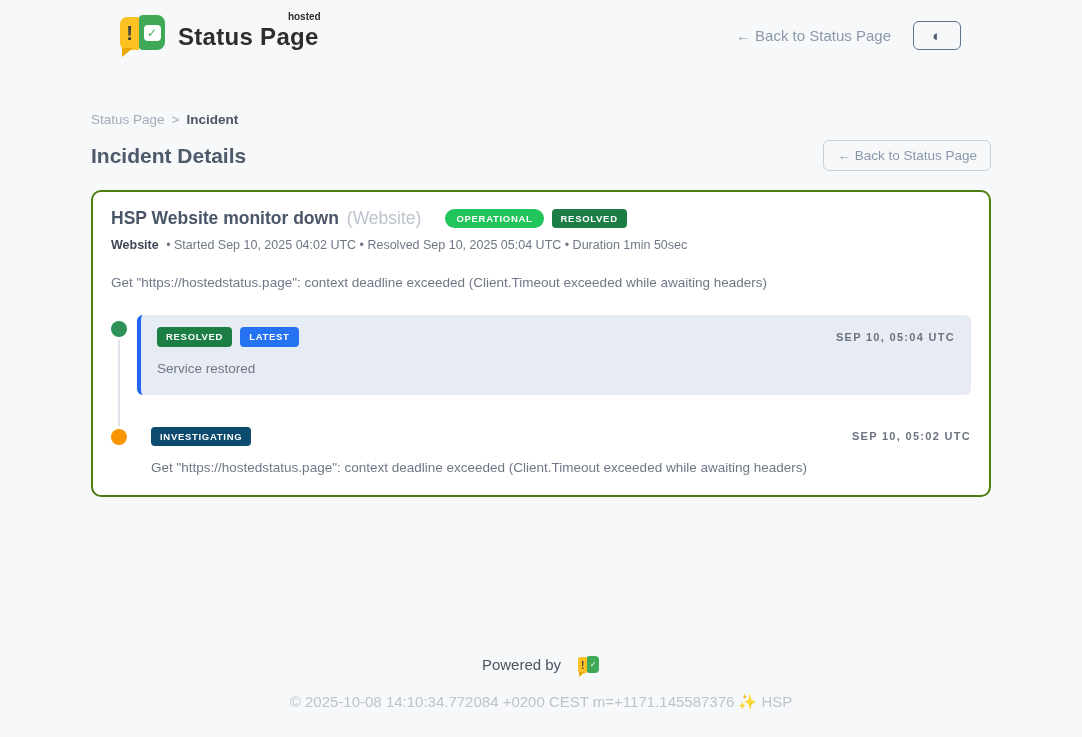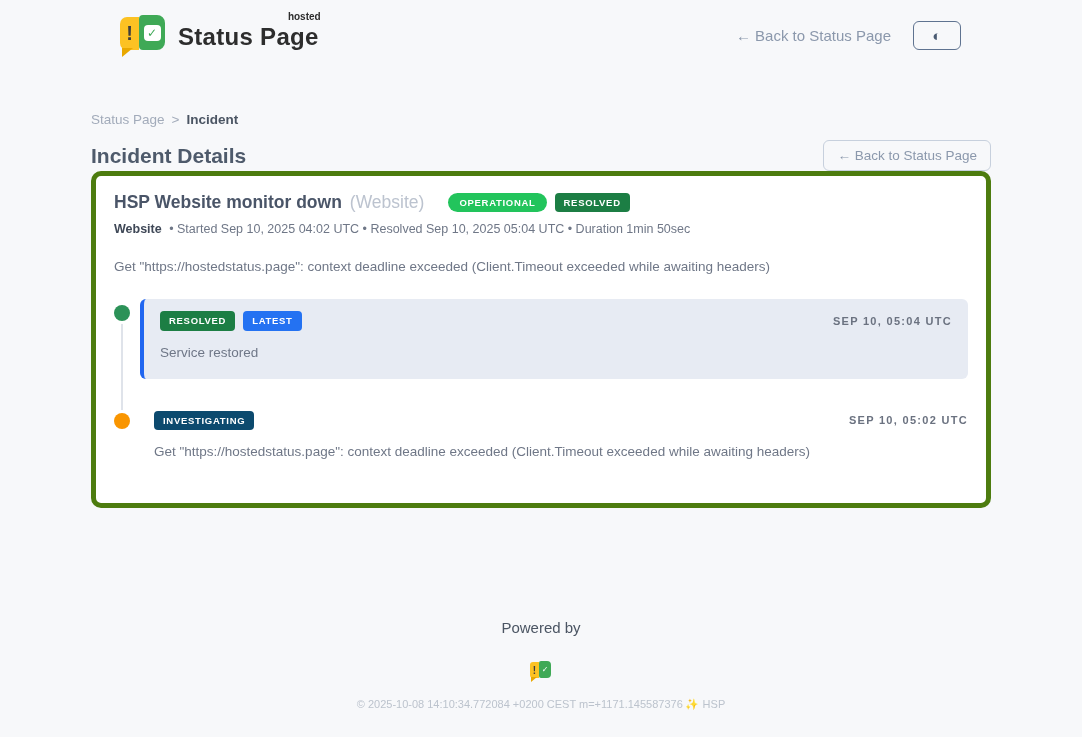--- a/index.html
+++ b/index.html
@@ -56,22 +56,22 @@
   .page-title { font-size:21px; font-weight:700; color:#4e5a6b; }
   .nav-buttons { display:flex; gap:13px; }
   .nav-btn {
     background:transparent; border:1px solid #c7d0dd; border-radius:6px;
     color:#8b98ac; font-size:13.5px; padding:7px 13px; cursor:pointer;
     font-family:inherit; white-space:nowrap;
   }
 
   
   .card {
-    background:#ffffff; border:5px solid #4d7c0f;
-    border-radius:10px; padding:16px 18px 44px;
+    margin-top:19px; background:#ffffff; border:2px solid #4d7c0f;
+    border-radius:10px; padding:16px 18px 20px;
   }
   .card-title-row { display:flex; align-items:center; gap:8px; }
   .incident-title { font-size:17.5px; font-weight:700; color:#4a5568; }
   .incident-component { font-size:17.5px; color:#bcc3cf; font-weight:400; }
   .badge {
     display:inline-block; color:#ffffff; font-weight:700; font-size:9.5px;
     letter-spacing:0.7px; padding:5px 9px; border-radius:4px; line-height:1;
   }
   .badge-operational { background:#22c45c; border-radius:999px; padding:5px 11px; margin-left:16px; }
   .badge-resolved { background:#1c7e44; }
@@ -100,39 +100,39 @@
     border-radius:6px; padding:12px 16px 19px;
   }
   .tl-plain { margin-left:26px; padding:2px 0 0 14px; }
   .tl-head { display:flex; align-items:center; justify-content:space-between; }
   .tl-badges { display:flex; gap:8px; }
   .tl-timestamp { font-size:11px; font-weight:700; color:#6b7280; letter-spacing:1.3px; }
   .tl-message { margin-top:14px; font-size:13.5px; color:#6f7787; }
 
   
   .footer { margin-top:auto; text-align:center; padding-bottom:26px; }
-  .powered { display:inline-flex; align-items:center; gap:25px; font-size:15px; color:#4b5563;flex-direction:column; }
+  .powered { display:inline-flex; align-items:flex-start; gap:17px; font-size:15px; color:#4b5563; }
   .mini-logo { position:relative; width:22px; height:20px; }
   .mini-left {
     position:absolute; left:0; top:1px; width:9px; height:16px;
     background:#fcc223; border-radius:3px 0 0 3px;
     display:flex; align-items:center; justify-content:center;
     color:#3d3d3d; font-weight:700; font-size:10px;
   }
   .mini-right {
     position:absolute; left:9px; top:0; width:12px; height:17px;
     background:#3fa956; border-radius:2px 4px 4px 2px;
     display:flex; align-items:center; justify-content:center;
     color:#ffffff; font-size:8px; font-weight:700;
   }
   .mini-tail {
     position:absolute; left:1px; top:16px; width:0; height:0;
     border-left:6px solid #e9a800; border-bottom:5px solid transparent;
   }
-  .copyright { margin-top:17px; font-size:11px; color:#bcc3cd; }
+  .copyright { margin-top:17px; font-size:15px; color:#bcc3cd; }
 </style>
 </head>
 <body>
 
 <header class="header">
   <div class="brand">
     <div class="logo-mark">
       <div class="logo-left">!</div>
       <div class="logo-right">
         <span class="logo-checkbox">✓</span>

